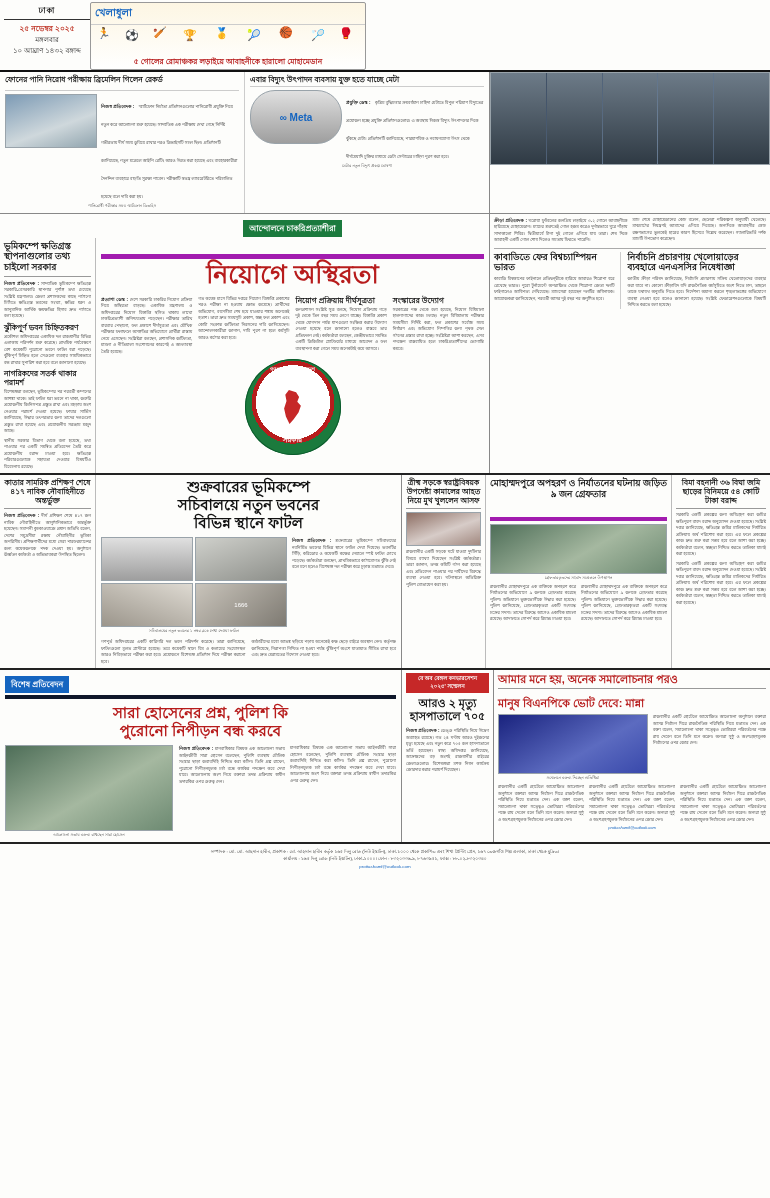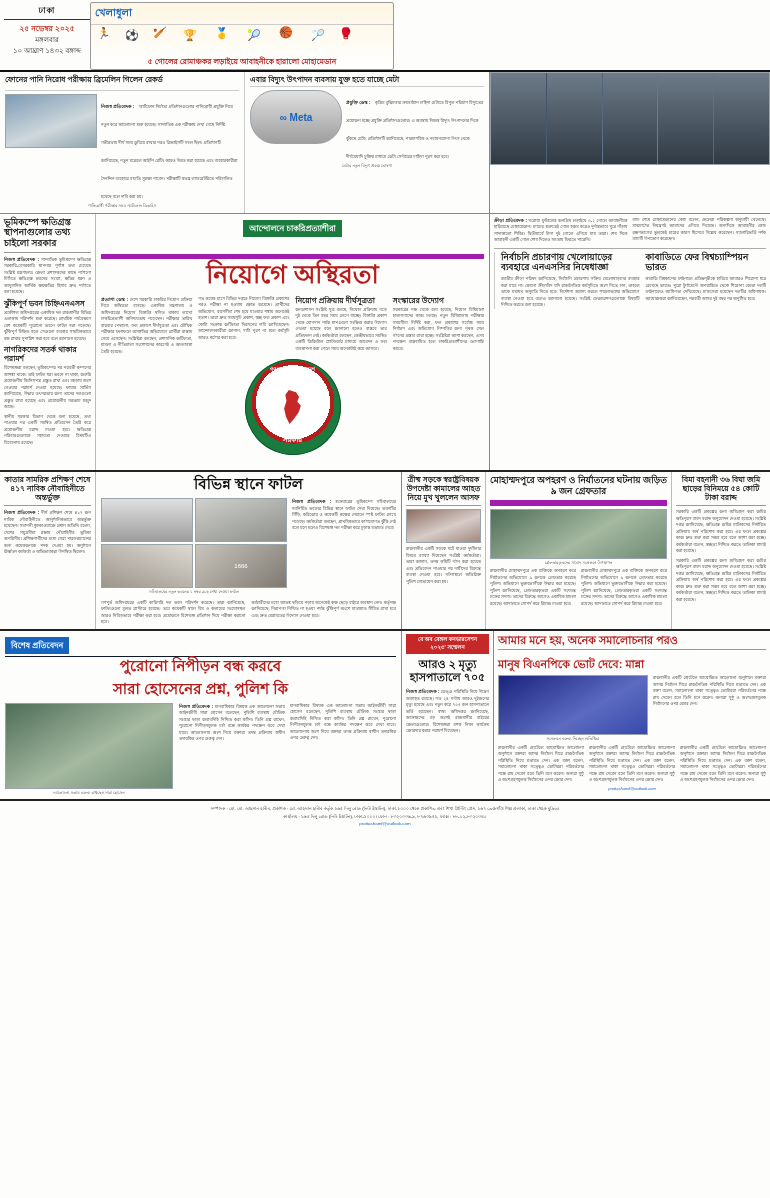--- a/index.html
+++ b/index.html
@@ -45,21 +45,21 @@
     font-size: 40px; font-weight: bold; color: #0d0d0d;
     line-height: 1; letter-spacing: -1px;
     display: flex; align-items: baseline; gap: 6px;
   }
   .mh-title .red { color: #c62828; }
   .mh-tagline {
     font-size: 8px; color: #111; margin-top: 4px;
     font-family: "Liberation Serif", serif; font-style: italic;
   }
   .mh-right {
-    width: 304px;
+    width: 276px;
     border: 1px solid #999;
     border-radius: 2px;
     background: linear-gradient(180deg,#fdf6e3,#ffffff);
     display: flex; flex-direction: column;
     overflow: hidden;
   }
   .mh-right .khela {
     font-size: 10px; font-weight: bold; color: #1565c0;
     padding: 2px 4px; border-bottom: 1px solid #ccc;
   }
@@ -207,27 +207,27 @@
             <div></div>
             <div></div>
             <div></div>
         </div>
       </div>
     </div>
   </div>
 
   <div class="row">
 
-    <div style="width:96px;border-right:1px solid #bbb;padding:3px 4px;">
+    <div style="width:96px;border-right:1px solid #bbb;padding:3px 4px;margin-top:24px;">
       <div class="hl hl-s" style="border-bottom:1px solid #999;padding-bottom:3px;margin-bottom:3px;">ভূমিকম্পে ক্ষতিগ্রস্ত স্থাপনাগুলোর তথ্য চাইলো সরকার</div>
       <div class="body-text">
         <span class="byline">নিজস্ব প্রতিবেদক :</span>
         <span>সাম্প্রতিক ভূমিকম্পে ক্ষতিগ্রস্ত সরকারি-বেসরকারি স্থাপনার পূর্ণাঙ্গ তথ্য চেয়েছে সংশ্লিষ্ট মন্ত্রণালয়। জেলা প্রশাসকদের কাছে পাঠানো চিঠিতে ক্ষতিগ্রস্ত ভবনের সংখ্যা, ক্ষতির ধরন ও আনুমানিক আর্থিক ক্ষয়ক্ষতির হিসাব দ্রুত পাঠাতে বলা হয়েছে।</span>
       </div>
-      <div class="hl hl-xs" style="margin:3px 0 2px;">ঝুঁকিপূর্ণ ভবন চিহ্নিএনএসস</div>
+      <div class="hl hl-xs" style="margin:3px 0 2px;">ঝুঁকিপূর্ণ ভবন চিহ্নিতকরণ</div>
       <div class="body-text">প্রকৌশল অধিদপ্তরের একাধিক দল রাজধানীর বিভিন্ন এলাকায় পরিদর্শন শুরু করেছে। প্রাথমিক পর্যবেক্ষণে বেশ কয়েকটি পুরোনো ভবনে ফাটল ধরা পড়েছে। ঝুঁকিপূর্ণ চিহ্নিত হলে সেগুলো ব্যবহার সাময়িকভাবে বন্ধ রাখার সুপারিশ করা হবে বলে জানানো হয়েছে।</div>
       <div class="hl hl-xs" style="margin:3px 0 2px;">নাগরিকদের সতর্ক থাকার পরামর্শ</div>
       <div class="body-text">বিশেষজ্ঞরা বলছেন, ভূমিকম্পের পর পরবর্তী কম্পনের আশঙ্কা থাকে। তাই ফাটল ধরা ভবনে না থাকা, জরুরি প্রয়োজনীয় জিনিসপত্র প্রস্তুত রাখা এবং মহড়ায় অংশ নেওয়ার পরামর্শ দেওয়া হয়েছে। ফায়ার সার্ভিস জানিয়েছে, উদ্ধার তৎপরতার জন্য তাদের দলগুলো প্রস্তুত রাখা হয়েছে এবং প্রয়োজনীয় সরঞ্জাম মজুদ আছে।</div>
       <div class="body-text" style="margin-top:3px;">স্থানীয় সরকার বিভাগ থেকে বলা হয়েছে, তথ্য পাওয়ার পর একটি সমন্বিত প্রতিবেদন তৈরি করে প্রয়োজনীয় বরাদ্দ চাওয়া হবে। ক্ষতিগ্রস্ত পরিবারগুলোকে সহায়তা দেওয়ার বিষয়টিও বিবেচনায় রয়েছে।</div>
     </div>
 
     <div style="width:394px;border-right:1px solid #888;padding:3px 5px;">
       <div style="text-align:center;border-bottom:5px solid #a21caf;padding-bottom:17px;">
         <span class="kicker">আন্দোলনে চাকরিপ্রত্যাশীরা</span>
       </div>
@@ -271,43 +271,45 @@
           </div>
         </div>
         <div style="flex:1;">
           <div class="body-text">ম্যাচ শেষে মোহামেডানের কোচ বলেন, ছেলেরা পরিকল্পনা অনুযায়ী খেলেছে। মাঝমাঠের নিয়ন্ত্রণই আমাদের এগিয়ে দিয়েছে। অন্যদিকে আবাহনীর কোচ রক্ষণভাগের ভুলকেই হারের কারণ হিসেবে উল্লেখ করেছেন। গ্যালারিভর্তি দর্শক ম্যাচটি উপভোগ করেছেন।</div>
         </div>
       </div>
 
       <div class="hr" style="margin:4px 0 3px;"></div>
 
       <div style="display:flex;gap:6px;">
+        <div style="flex:1;">
+          <div class="hl hl-s" style="margin-bottom:3px;">কাবাডিতে ফের বিশ্বচ্যাম্পিয়ন ভারত</div>
+          <div class="body-text">কাবাডি বিশ্বকাপের ফাইনালে প্রতিদ্বন্দ্বীকে হারিয়ে আবারও শিরোপা ধরে রেখেছে ভারত। পুরো টুর্নামেন্টে অপরাজিত থেকে শিরোপা জেতা দলটি ফাইনালেও আধিপত্য দেখিয়েছে। ম্যাচসেরা হয়েছেন দলটির অধিনায়ক। আয়োজকরা জানিয়েছেন, পরবর্তী আসর দুই বছর পর অনুষ্ঠিত হবে।</div>
+        </div>
         <div style="flex:1.15;border-left:1px solid #ccc;padding-left:6px;">
           <div class="hl hl-s" style="margin-bottom:3px;">নির্বাচনি প্রচারণায় খেলোয়াড়ের ব্যবহারে এনএসসির নিষেধাজ্ঞা</div>
           <div class="body-text">জাতীয় ক্রীড়া পরিষদ জানিয়েছে, নির্বাচনি প্রচারণায় সক্রিয় খেলোয়াড়দের ব্যবহার করা যাবে না। কোনো ক্রীড়াবিদ যদি রাজনৈতিক কর্মসূচিতে অংশ নিতে চান, তাহলে তাকে যথাযথ অনুমতি নিতে হবে। নির্দেশনা অমান্য করলে শৃঙ্খলাভঙ্গের অভিযোগে ব্যবস্থা নেওয়া হবে বলেও জানানো হয়েছে। সংশ্লিষ্ট ফেডারেশনগুলোকে বিষয়টি নিশ্চিত করতে বলা হয়েছে।</div>
-        </div>
-        <div style="flex:1;">
-          <div class="hl hl-s" style="margin-bottom:3px;">কাবাডিতে ফের বিশ্বচ্যাম্পিয়ন ভারত</div>
-          <div class="body-text">কাবাডি বিশ্বকাপের ফাইনালে প্রতিদ্বন্দ্বীকে হারিয়ে আবারও শিরোপা ধরে রেখেছে ভারত। পুরো টুর্নামেন্টে অপরাজিত থেকে শিরোপা জেতা দলটি ফাইনালেও আধিপত্য দেখিয়েছে। ম্যাচসেরা হয়েছেন দলটির অধিনায়ক। আয়োজকরা জানিয়েছেন, পরবর্তী আসর দুই বছর পর অনুষ্ঠিত হবে।</div>
         </div>
       </div>
     </div>
   </div>
 
   <div class="row hr2" style="border-top:2px solid #222;">
 
     <div style="width:96px;border-right:1px solid #bbb;padding:3px 4px;">
       <div class="hl hl-xs" style="text-align:center;border-bottom:1px solid #999;padding-bottom:3px;margin-bottom:3px;">কাতার সামরিক প্রশিক্ষণ শেষে ৪১৭ নাবিক নৌবাহিনীতে অন্তর্ভুক্ত</div>
       <div class="body-text">
         <span class="byline">নিজস্ব প্রতিবেদক :</span>
         <span>দীর্ঘ প্রশিক্ষণ শেষে ৪১৭ জন নাবিক নৌবাহিনীতে আনুষ্ঠানিকভাবে অন্তর্ভুক্ত হয়েছেন। সমাপনী কুচকাওয়াজে প্রধান অতিথি বলেন, দেশের সমুদ্রসীমা রক্ষায় নৌবাহিনীর ভূমিকা অপরিসীম। প্রশিক্ষণার্থীদের মধ্যে সেরা পারফরম্যান্সের জন্য কয়েকজনকে পদক দেওয়া হয়। অনুষ্ঠানে ঊর্ধ্বতন কর্মকর্তা ও অভিভাবকরা উপস্থিত ছিলেন।</span>
       </div>
     </div>
 
     <div style="width:306px;border-right:1px solid #888;padding:3px 5px;">
+      <div class="hl hl-l">শুক্রবারের ভূমিকম্পে</div>
+      <div class="hl hl-l">সচিবালয়ে নতুন ভবনের</div>
       <div class="hl hl-l">বিভিন্ন স্থানে ফাটল</div>
 
       <div style="display:flex;gap:5px;margin-top:5px;">
         <div style="width:186px;">
           <div style="display:flex;gap:2px;">
             <div class="photo grad6" style="flex:1;height:44px;"></div>
             <div class="photo grad6" style="flex:1;height:44px;background:linear-gradient(160deg,#cfd0cb,#8d8f8a);"></div>
           </div>
           <div style="display:flex;gap:2px;margin-top:2px;">
             <div class="photo grad6" style="flex:1;height:44px;background:linear-gradient(200deg,#dedad2,#9b958b);"></div>
@@ -331,21 +333,21 @@
       </div>
     </div>
 
     <div style="width:84px;border-right:1px solid #bbb;padding:3px 4px;">
       <div class="hl hl-xs" style="text-align:center;border-bottom:1px solid #999;padding-bottom:3px;margin-bottom:3px;">ত্রীষ্ম সড়কে স্বরাষ্ট্রবিষয়ক উপদেষ্টা কামালের আহত নিয়ে মুখ খুললেন আসফ</div>
       <div class="photo grad5" style="height:34px;margin-bottom:3px;"></div>
       <div class="body-text">রাজধানীর একটি সড়কে ঘটে যাওয়া দুর্ঘটনার বিষয়ে ব্যাখ্যা দিয়েছেন সংশ্লিষ্ট কর্মকর্তারা। তারা জানান, তদন্ত কমিটি গঠন করা হয়েছে এবং প্রতিবেদন পাওয়ার পর দায়ীদের বিরুদ্ধে ব্যবস্থা নেওয়া হবে। ঘটনাস্থলে অতিরিক্ত পুলিশ মোতায়েন করা হয়।</div>
     </div>
 
     <div style="width:186px;border-right:1px solid #bbb;padding:3px 4px;">
-      <div class="hl hl-s" style="text-align:center;border-bottom:6px solid #a21caf;padding-bottom:3px;margin-bottom:3px;">মোহাম্মদপুরে অপহরণ ও নির্যাতনের ঘটনায় জড়িত ৯ জন গ্রেফতার</div>
+      <div class="hl hl-s" style="text-align:center;border-bottom:4px solid #a21caf;padding-bottom:17px;margin-bottom:3px;">মোহাম্মদপুরে অপহরণ ও নির্যাতনের ঘটনায় জড়িত ৯ জন গ্রেফতার</div>
       <div class="photo grad3" style="height:50px;display:flex;align-items:flex-end;">
         <div class="people-row" style="height:80%;">
           <div></div>
             <div></div>
             <div></div>
             <div></div>
             <div></div>
             <div></div>
         </div>
       </div>
@@ -359,25 +361,25 @@
     <div style="width:98px;padding:3px 4px;">
       <div class="hl hl-xs" style="text-align:center;border-bottom:1px solid #999;padding-bottom:3px;margin-bottom:3px;">বিমা বহনানী ৩৬ বিঘা জমি ছাড়ের বিনিময়ে ৫৪ কোটি টাকা বরাদ্দ</div>
       <div class="body-text">সরকারি একটি প্রকল্পের জন্য অধিগ্রহণ করা জমির ক্ষতিপূরণ বাবদ বরাদ্দ অনুমোদন দেওয়া হয়েছে। সংশ্লিষ্ট দপ্তর জানিয়েছে, ক্ষতিগ্রস্ত জমির মালিকদের নির্ধারিত প্রক্রিয়ায় অর্থ পরিশোধ করা হবে। এর ফলে প্রকল্পের কাজ দ্রুত শুরু করা সম্ভব হবে বলে আশা করা হচ্ছে। কর্মকর্তারা বলেন, স্বচ্ছতা নিশ্চিত করতে তালিকা যাচাই করা হয়েছে।</div>
       <div class="body-text" style="margin-top:3px;">সরকারি একটি প্রকল্পের জন্য অধিগ্রহণ করা জমির ক্ষতিপূরণ বাবদ বরাদ্দ অনুমোদন দেওয়া হয়েছে। সংশ্লিষ্ট দপ্তর জানিয়েছে, ক্ষতিগ্রস্ত জমির মালিকদের নির্ধারিত প্রক্রিয়ায় অর্থ পরিশোধ করা হবে। এর ফলে প্রকল্পের কাজ দ্রুত শুরু করা সম্ভব হবে বলে আশা করা হচ্ছে। কর্মকর্তারা বলেন, স্বচ্ছতা নিশ্চিত করতে তালিকা যাচাই করা হয়েছে।</div>
     </div>
   </div>
 
   <div class="row hr2" style="border-top:2px solid #222;">
 
     <div style="width:402px;border-right:1px solid #888;padding:3px 5px;">
-      <div style="border-bottom:1px solid #0f172a;padding-bottom:2px;">
+      <div style="border-bottom:4px solid #0f172a;padding-bottom:2px;">
         <span class="kicker kicker-blue">বিশেষ প্রতিবেদন</span>
       </div>
+      <div class="hl hl-l" style="color:#b71c1c;margin-top:5px;">সারা হোসেনের প্রশ্ন, পুলিশ কি</div>
       <div class="hl hl-l" style="color:#b71c1c;">পুরোনো নিপীড়ন বন্ধ করবে</div>
-      <div class="hl hl-l" style="color:#b71c1c;margin-top:5px;">সারা হোসেনের প্রশ্ন, পুলিশ কি</div>
 
       <div style="display:flex;gap:6px;margin-top:5px;">
         <div style="width:168px;">
           <div class="photo grad3" style="height:86px;"></div>
           <div class="cap">আলোচনা সভায় বক্তব্য রাখছেন সারা হোসেন</div>
         </div>
         <div style="flex:1;display:flex;gap:5px;">
           <div style="flex:1;" class="body-text">
             <span class="byline">নিজস্ব প্রতিবেদক :</span>
             <span>মানবাধিকার বিষয়ক এক আলোচনা সভায় আইনজীবী সারা হোসেন বলেছেন, পুলিশি ব্যবস্থায় মৌলিক সংস্কার ছাড়া জবাবদিহি নিশ্চিত করা কঠিন। তিনি প্রশ্ন রাখেন, পুরোনো নিপীড়নমূলক চর্চা বন্ধে কার্যকর পদক্ষেপ কবে দেখা যাবে। আলোচনায় অংশ নিয়ে বক্তারা তদন্ত প্রক্রিয়ায় স্বাধীন তদারকির ওপর গুরুত্ব দেন।</span>

